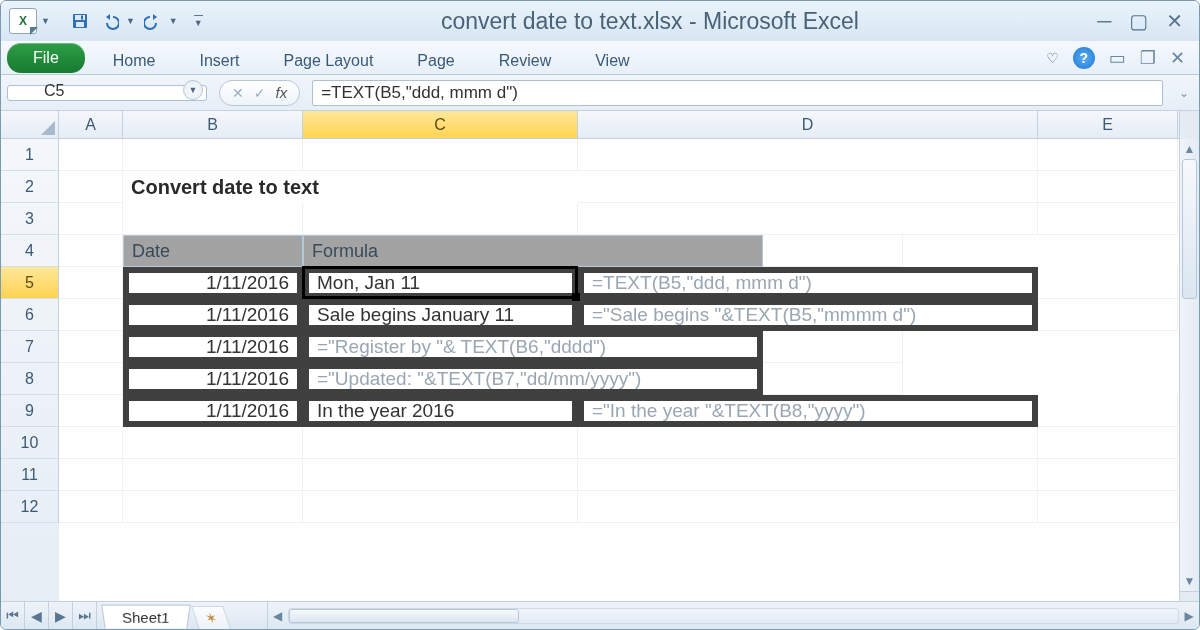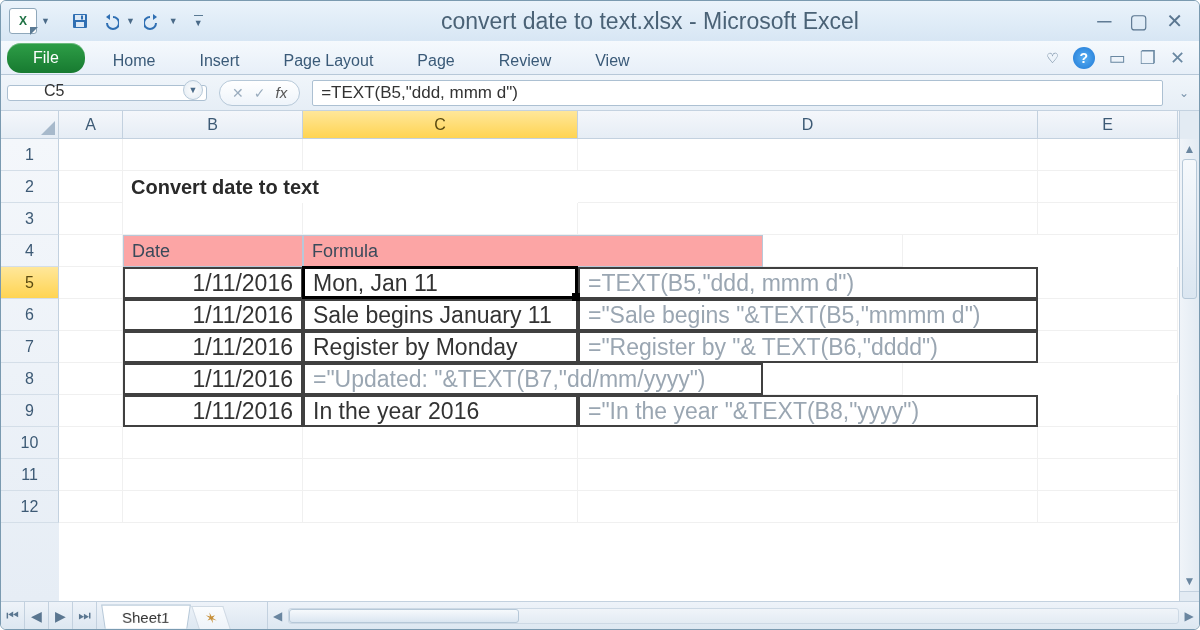--- a/index.html
+++ b/index.html
@@ -224,31 +224,31 @@
     border-right: 1px solid #f0f0f0;
     border-bottom: 1px solid #f0f0f0;
     padding: 0 6px;
     font-size: 18px;
     color:#333;
     display:flex; align-items:center;
     overflow: hidden;
   }
   
   .tbl-head {
-    background: #fca5a5;
+    background: #a3a3a3;
     border: 1px solid #b8c8d8;
     font-size: 18px;
     color:#3a4a5a;
     padding: 0 8px;
     display:flex; align-items:center;
   }
   .tbl-cell {
-    border: 2px solid #404040;
+    border: 6px solid #404040;
     padding: 0 8px;
-    font-size: 23px;
+    font-size: 19px;
     display:flex; align-items:center;
   }
   .tbl-cell.right { justify-content:flex-end; }
   .tbl-cell.gray { color:#9aa6b2; }
   .title-text {
     font-weight: bold;
     font-size: 20px;
     color:#2a2a2a;
     padding-left: 8px;
     display:flex; align-items:center;
@@ -476,21 +476,20 @@
           <div class="cell wA"></div>
           <div class="tbl-cell right wB">1/11/2016</div>
           <div class="tbl-cell wC">Sale begins January 11</div>
           <div class="tbl-cell gray wD">="Sale begins "&amp;TEXT(B5,"mmmm d")</div>
           <div class="cell wE"></div>
         </div>
 
         <div class="row-wrap">
           <div class="cell wA"></div>
           <div class="tbl-cell right wB">1/11/2016</div>
-          <div class="tbl-cell wC">Register by Monday</div>
           <div class="tbl-cell gray wD">="Register by "&amp; TEXT(B6,"dddd")</div>
           <div class="cell wE"></div>
         </div>
 
         <div class="row-wrap">
           <div class="cell wA"></div>
           <div class="tbl-cell right wB">1/11/2016</div>
           <div class="tbl-cell gray wD">="Updated: "&amp;TEXT(B7,"dd/mm/yyyy")</div>
           <div class="cell wE"></div>
         </div>

